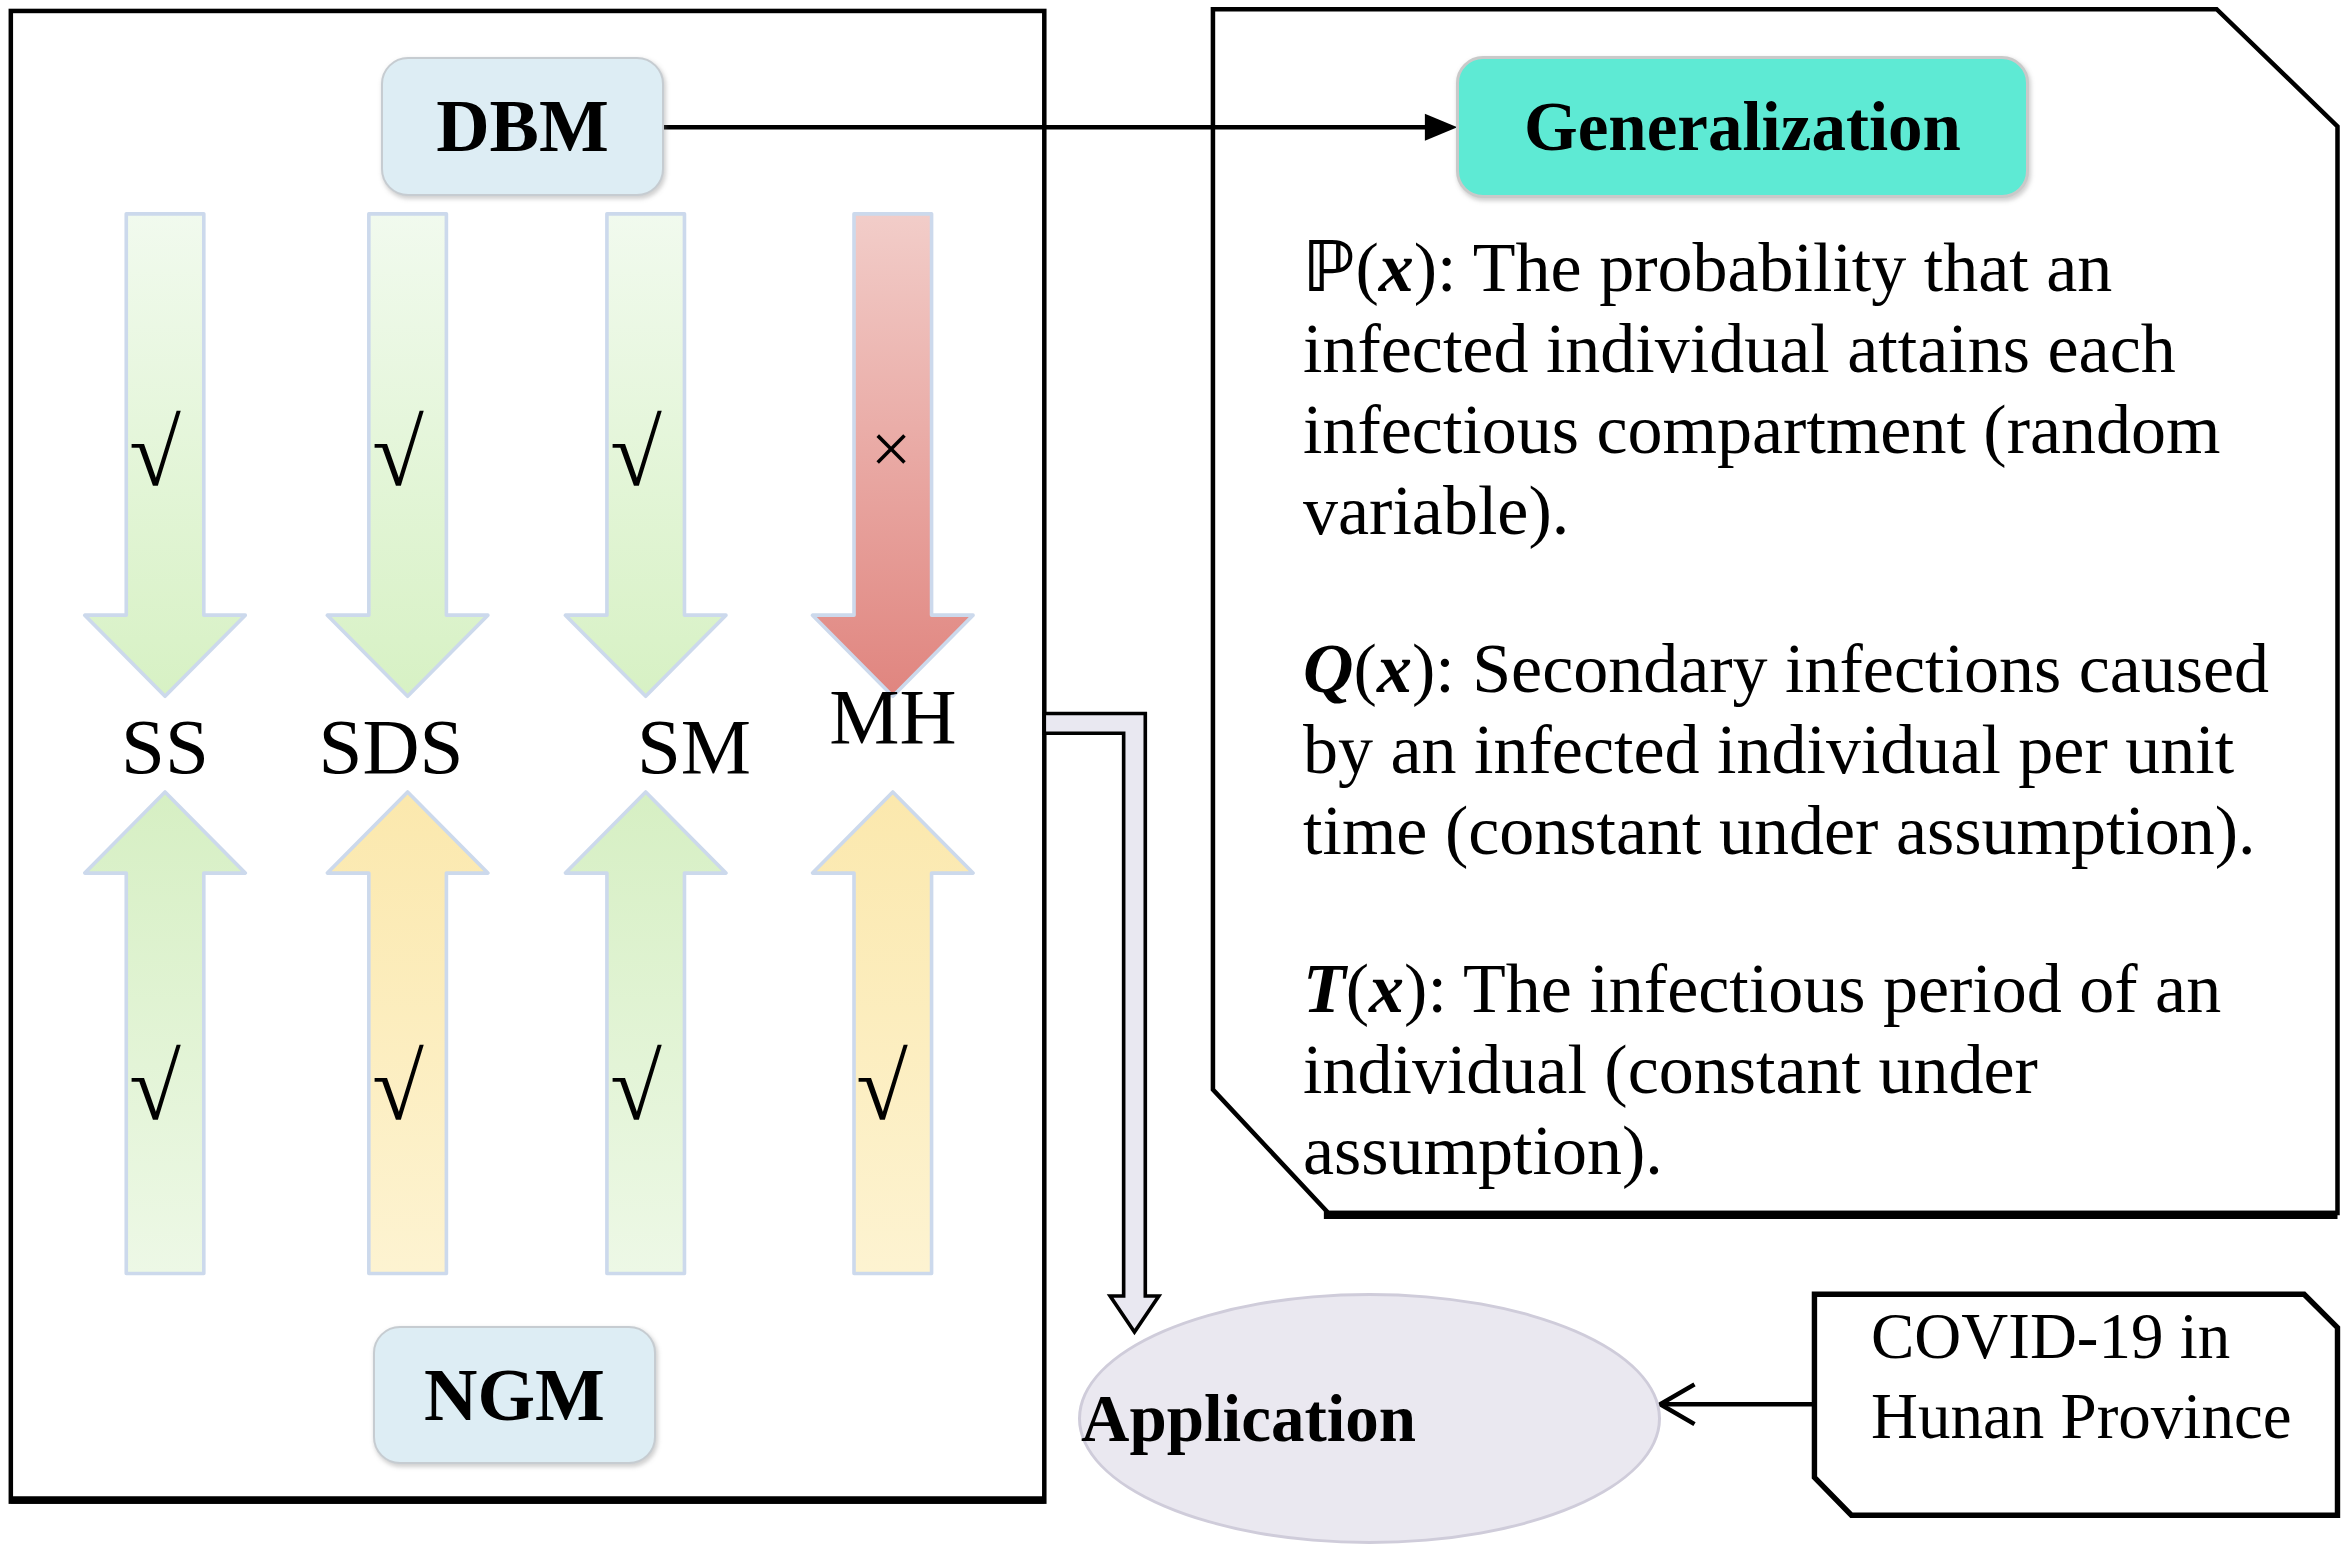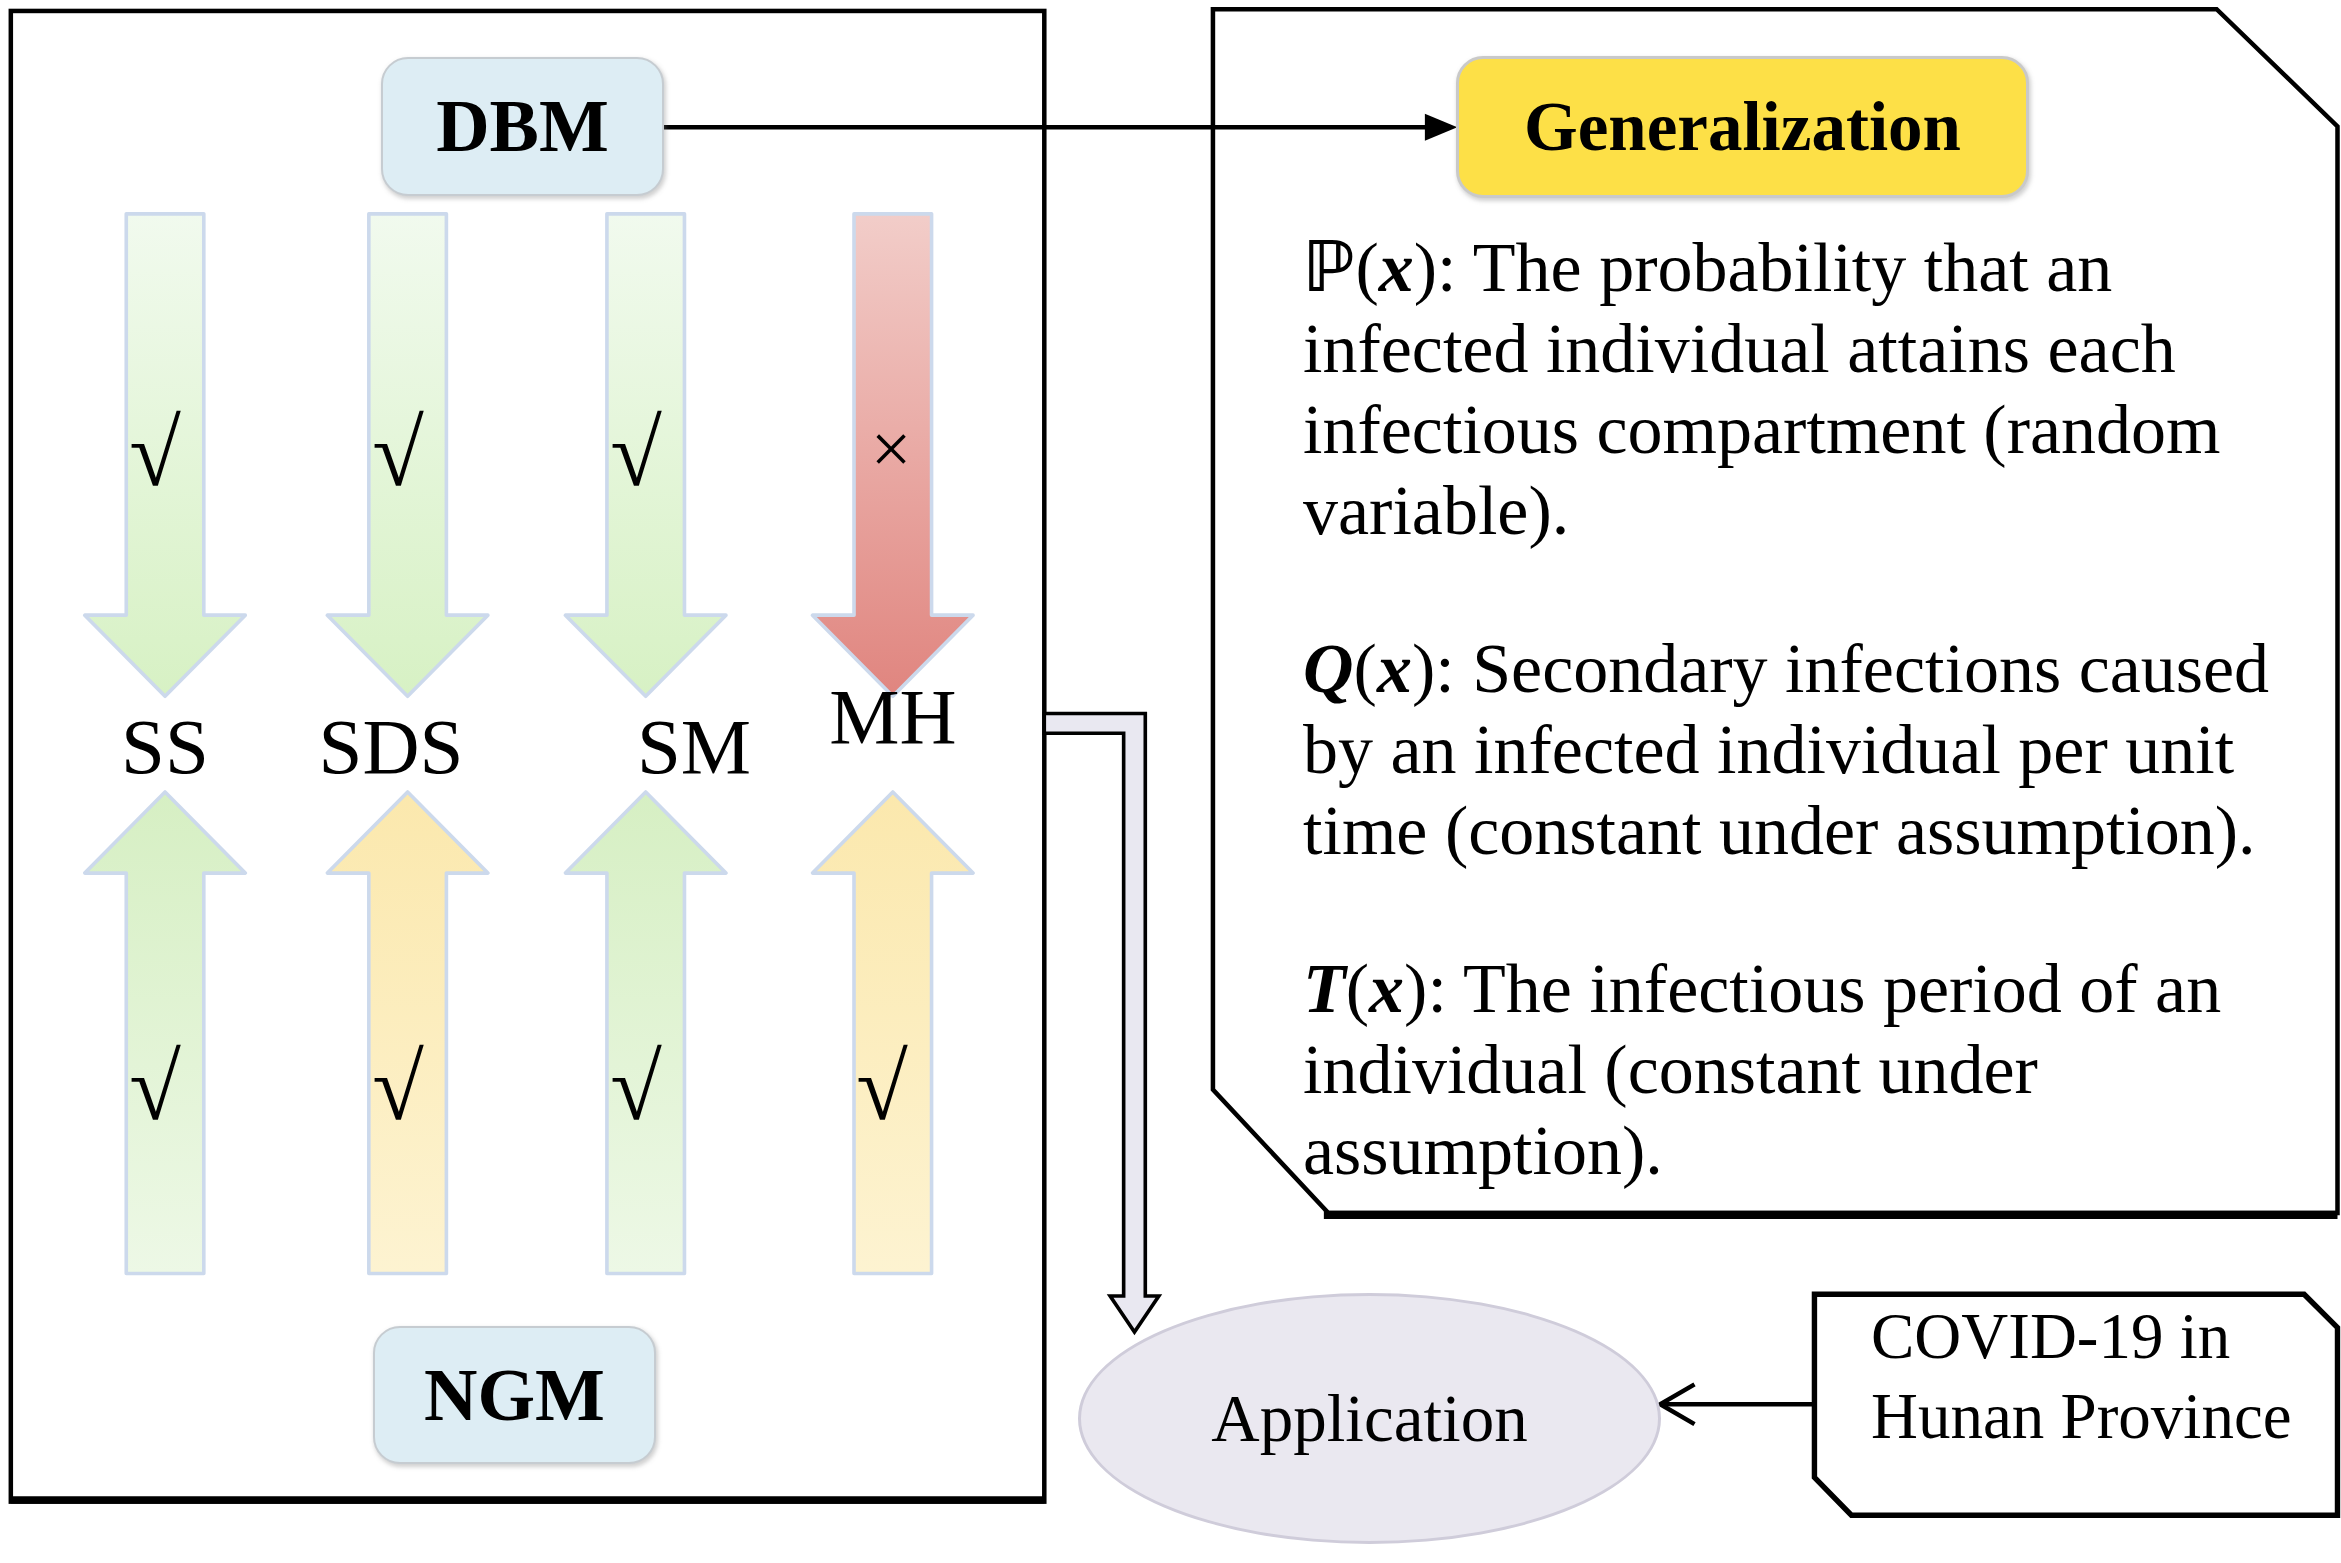--- a/index.html
+++ b/index.html
@@ -9,21 +9,21 @@
   }
   svg.layer{position:absolute;left:0;top:0;}
 
   
   .node-box{
     position:absolute;display:flex;align-items:center;justify-content:center;
     border-radius:27px;font-weight:bold;color:#000;
     box-shadow:1.8px 2.7px 4.5px rgba(120,120,120,0.35);
   }
   .blue-box{background:#ddedf4;border:2.7px solid #c6ccd1;font-size:74px;text-align:right;}
-  .peach-box{background:#fde047;border:3.6px solid #c9c9c9;font-size:69px;justify-content:center;}
+  .peach-box{background:#5eead4;border:3.6px solid #c9c9c9;font-size:69px;justify-content:center;}
 
   .col-label{
     position:absolute;transform:translate(-50%,-50%);
     font-size:79px;color:#000;white-space:nowrap;
   }
   .mark{
     position:absolute;transform:translate(-50%,-50%);
     color:#000;line-height:1;white-space:nowrap;
   }
   .mark-check{font-size:94px;}
@@ -34,22 +34,22 @@
     font-size:70px;line-height:81px;color:#000;
   }
   .gen-text p{margin:0 0 77px 0;padding:0;}
   .sym-bb{font-family:"DejaVu Sans","DejaVu Serif",sans-serif;font-weight:600;}
   .sym-bi,.var-x{font-weight:bold;font-style:italic;}
   .paren{font-weight:normal;}
 
   .ellipse{
     position:absolute;left:1078px;top:1293px;width:577px;height:245px;
     background:#eae8f0;border:3.6px solid #cfccda;border-radius:50%;
-    display:flex;align-items:center;justify-content:center;
-    font-size:67px;font-weight:normal;color:#000;
+    display:flex;align-items:center;justify-content:flex-start;
+    font-size:67px;font-weight:bold;color:#000;
   }
   .data-text{
     position:absolute;left:1871px;top:1296px;
     font-size:65px;line-height:80px;color:#000;white-space:nowrap;
   }
 </style>
 </head>
 <body>
 
 <div class="canvas">

